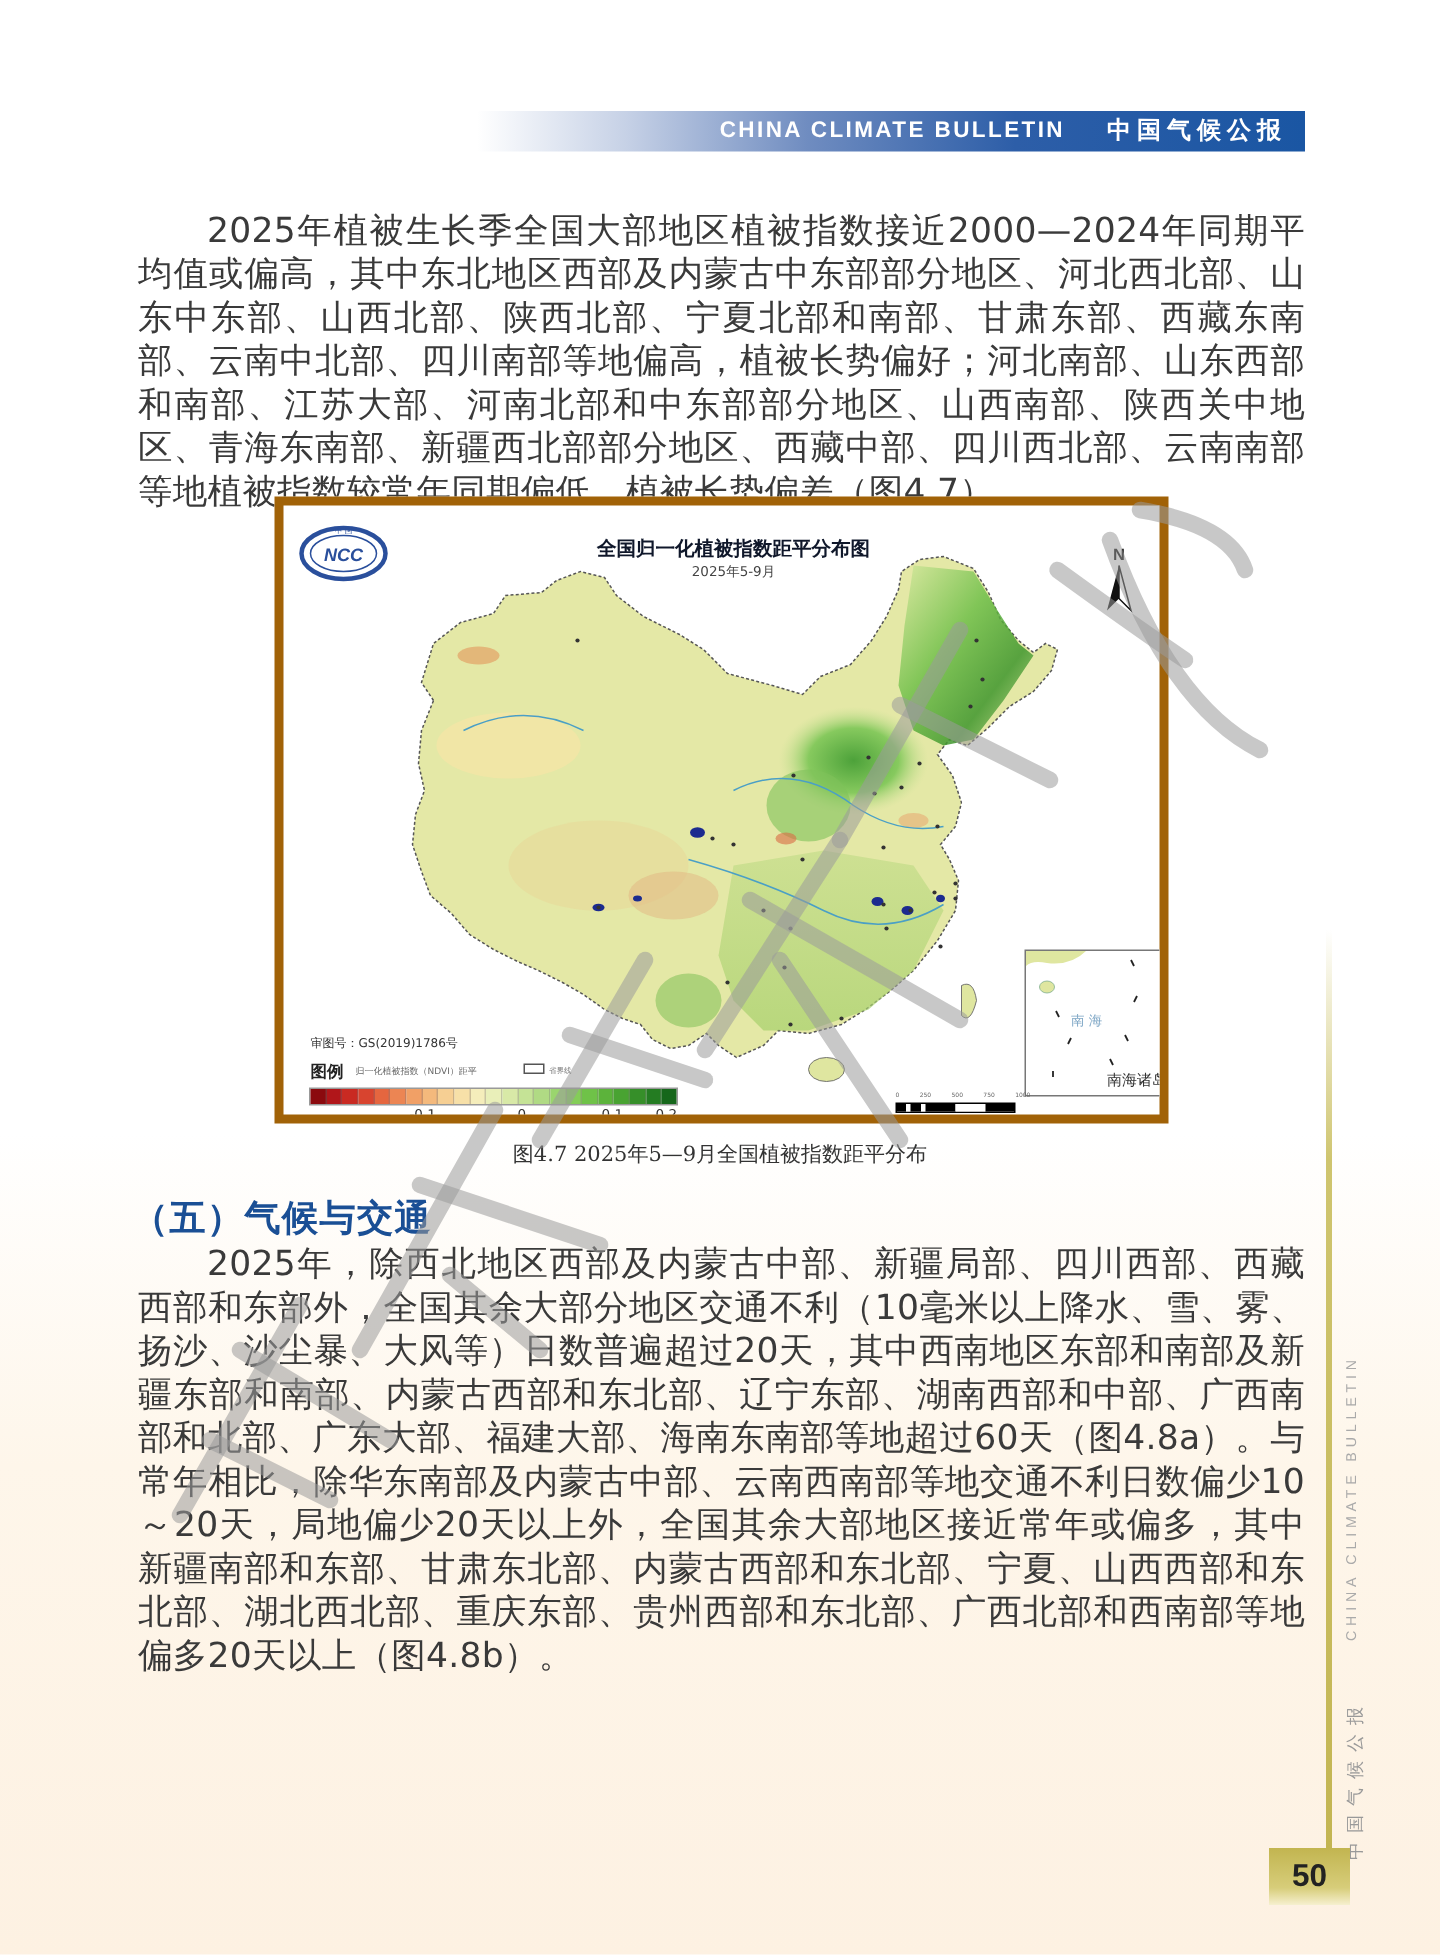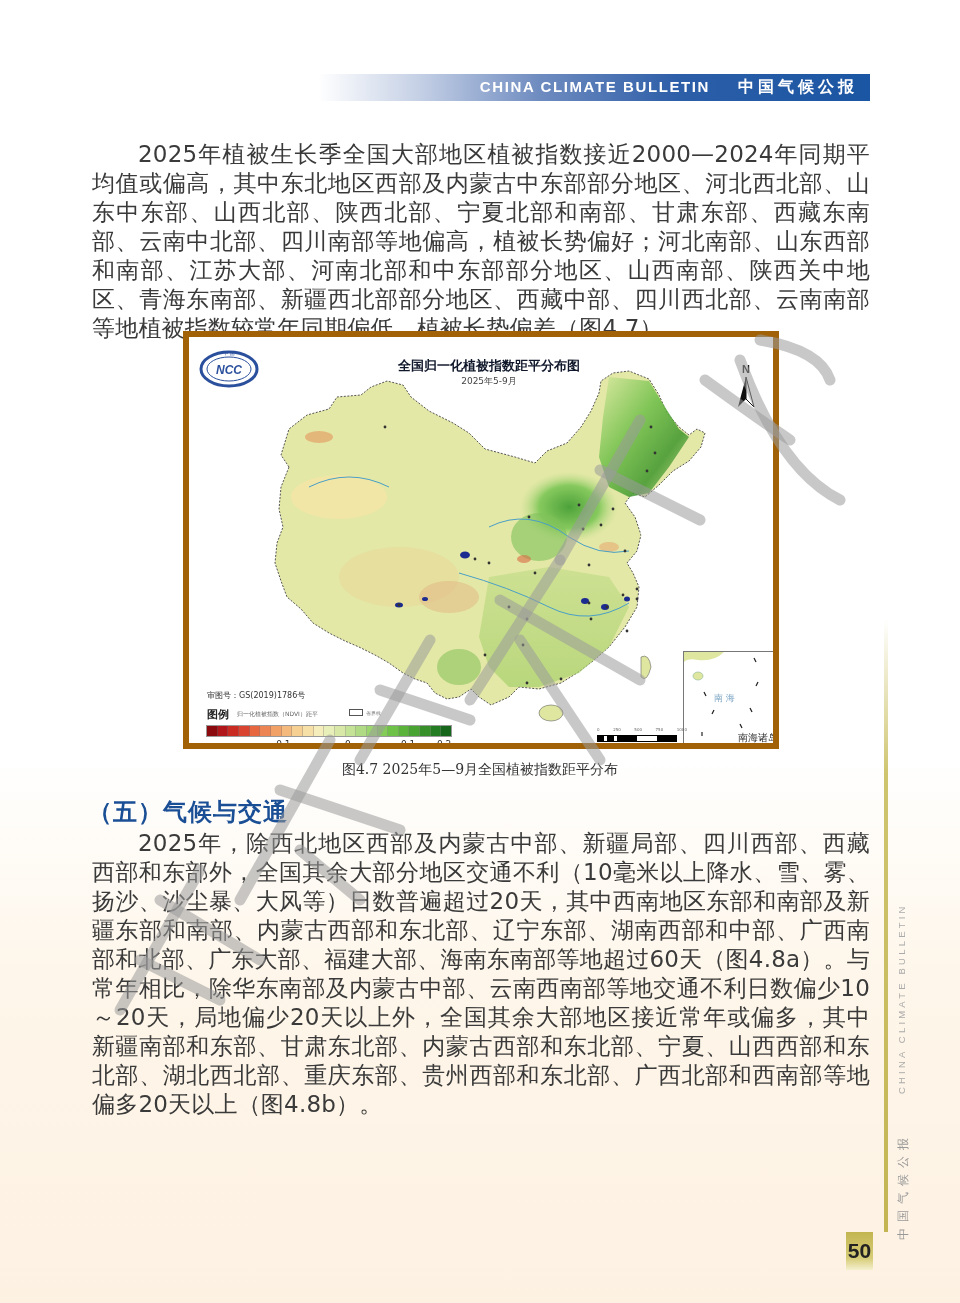--- a/index.html
+++ b/index.html
@@ -45,21 +45,21 @@
     position: absolute; left: 150px; width: 300px; top: 20px; text-align: center;
     font-size: 13px; font-weight: bold; color: #0f172a;
   }
   .map-subtitle {
     position: absolute; left: 150px; width: 300px; top: 38px; text-align: center;
     font-size: 9px; color: #444;
   }
   .north-arrow { position: absolute; left: 545px; top: 26px; width: 24px; height: 50px; }
   .map-svg { position: absolute; left: 0; top: 0; }
   .inset-box {
-    position: absolute; left: 494px; top: 314px; width: 100px; height: 98px;
+    position: absolute; left: 494px; top: 296px; width: 100px; height: 98px;
     border: 1px solid #777; background: #fff;
   }
   .inset-label-sea {
     position: absolute; left: 30px; top: 40px; font-size: 9px; color: #7fa7c6;
     font-family: "DejaVu Serif", serif;
   }
   .inset-label {
     position: absolute; right: 4px; bottom: 3px; font-size: 10px; color: #333;
     font-family: "DejaVu Serif", serif;
   }
@@ -110,21 +110,21 @@
     transform-origin: left top; transform: rotate(-90deg);
     font-family: "Liberation Sans", sans-serif; font-size: 9.5px; letter-spacing: 3.2px; color: #aaa;
     white-space: nowrap;
   }
   .side-text-zh {
     position: absolute; left: 895px; top: 1240px;
     transform-origin: left top; transform: rotate(-90deg);
     font-size: 12px; letter-spacing: 6px; color: #999; white-space: nowrap;
   }
   .page-number {
-    position: absolute; left: 846px; top: 1232px; width: 27px; height: 38px;
+    position: absolute; left: 846px; top: 1232px; width: 54px; height: 38px;
     background: linear-gradient(180deg, #c2b550 0%, #d7cd7a 70%, #f6f0cf 100%);
     color: #222; font-family: "Liberation Sans", sans-serif; font-weight: bold; font-size: 21px;
     text-align: center; line-height: 38px;
   }
 </style>
 </head>
 <body>
 
 <div class="header-band">
   <span class="en">CHINA CLIMATE BULLETIN</span>

